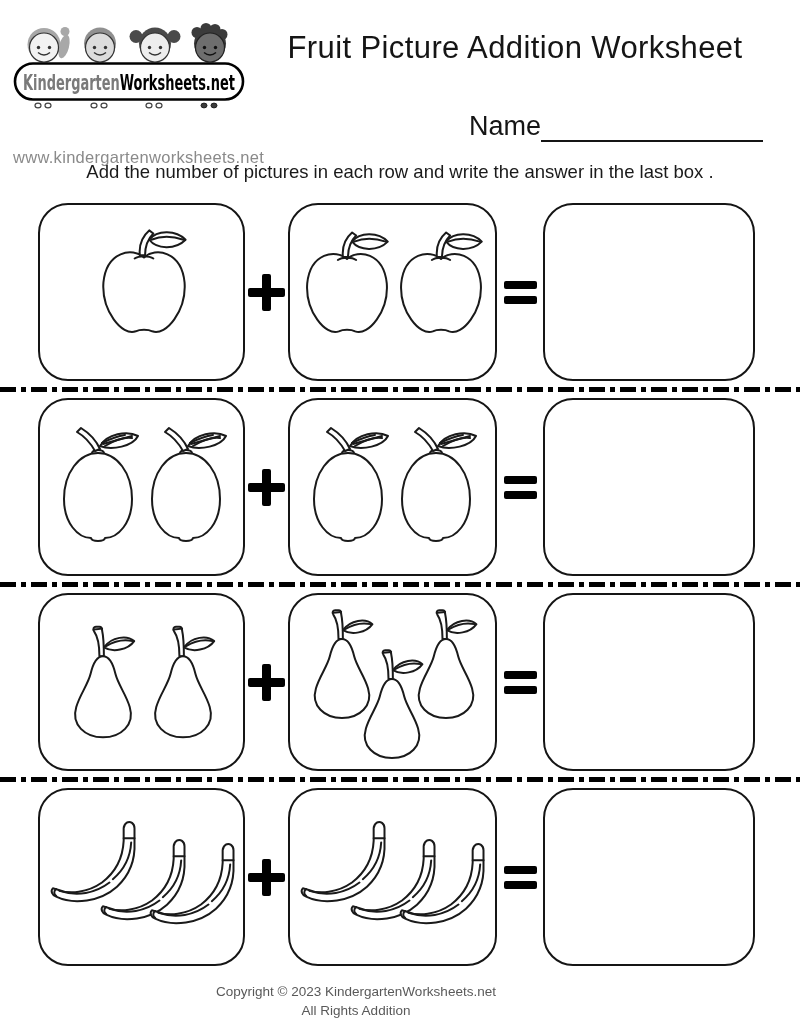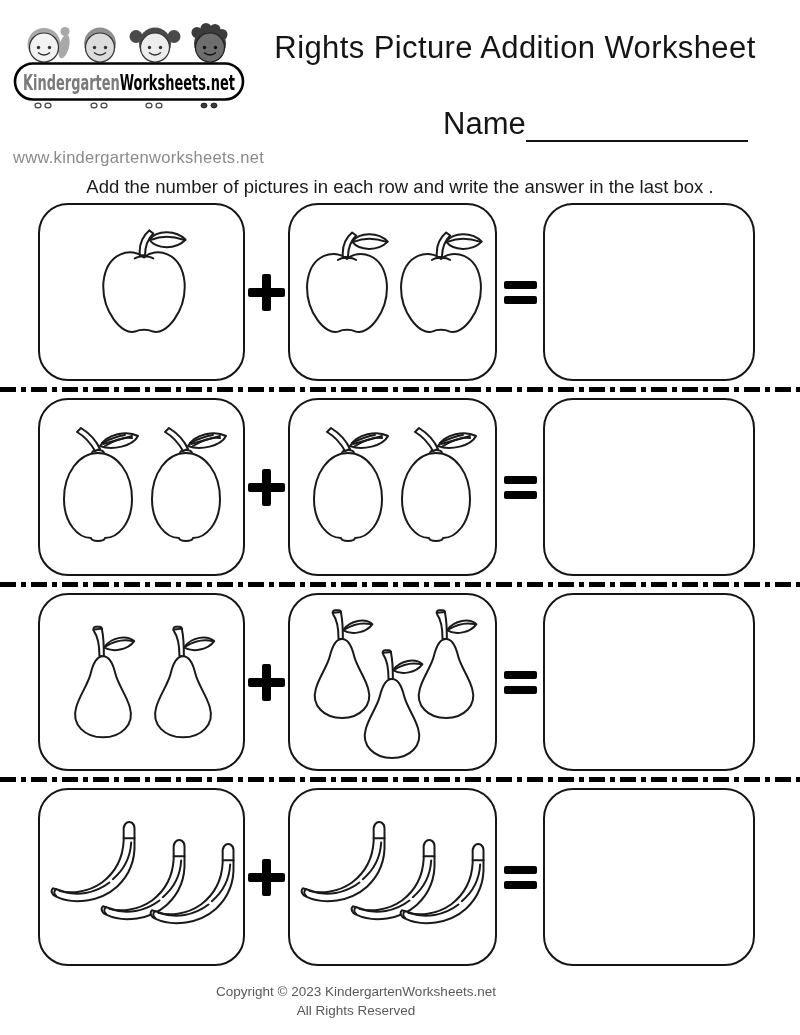--- a/index.html
+++ b/index.html
@@ -6,25 +6,25 @@
   .page{position:relative;width:800px;height:1035px;background:#fff;overflow:hidden;
         font-family:"Liberation Sans",sans-serif;color:#111;}
 
   
   .logo-art{position:absolute;left:12px;top:16px;width:238px;height:96px;}
   .logo-url{position:absolute;left:13px;top:117px;font-size:16.5px;color:#8a8a8a;letter-spacing:.3px;margin-top:31px;}
 
   
   .title{position:absolute;left:252px;top:30px;width:526px;text-align:center;white-space:nowrap;
          font-size:31px;letter-spacing:.4px;color:#151515;}
-  .name-row{position:absolute;left:443px;top:104px;font-size:31px;color:#151515;display:flex;align-items:flex-end;}
+  .name-row{position:absolute;left:469px;top:104px;font-size:27px;color:#151515;display:flex;align-items:flex-end;}
   .name-blank{display:inline-block;width:222px;height:36px;border-bottom:2.5px solid #151515;}
 
   
-  .instruction{position:absolute;left:0;top:176px;width:800px;text-align:center;
+  .instruction{position:absolute;left:0;top:161px;width:800px;text-align:center;
                font-size:18.5px;color:#1a1a1a;}
 
   
   .rows{position:absolute;left:38px;top:203px;width:717px;}
   .sum-row{display:flex;height:178px;}
   .box{width:207px;border:2.3px solid #151515;border-radius:30px;background:#fff;
        position:relative;box-sizing:border-box;}
   .box.right{width:209px;}
   .box.answer{flex:1;}
   .op-cell{display:flex;align-items:center;justify-content:center;}
@@ -118,21 +118,21 @@
     <g fill="#3b3b3b" stroke="#222" stroke-width="1">
       <ellipse cx="192" cy="89" rx="3" ry="2.4"></ellipse>
         <ellipse cx="202" cy="89" rx="3" ry="2.4"></ellipse>
     </g>
 
     <rect x="3" y="47" width="228" height="36" rx="18" fill="#fff" stroke="#000" stroke-width="2.6"></rect>
     <text x="117" y="73" text-anchor="middle" font-family="DejaVu Sans, sans-serif" font-size="21" font-weight="bold" textLength="212" lengthAdjust="spacingAndGlyphs"><tspan fill="#7a7a7a">Kindergarten</tspan><tspan fill="#000">Worksheets.net</tspan></text>
   </svg>
   <div class="logo-url">www.kindergartenworksheets.net</div>
 
-  <h1 class="title" style="margin:0;font-weight:normal;">Rights Picture Addition Worksheet</h1>
+  <h1 class="title" style="margin:0;font-weight:normal;">Fruit Picture Addition Worksheet</h1>
   <div class="name-row">
     <span>Name</span>
       <span class="name-blank"></span>
   </div>
 
   <p class="instruction" style="margin:0;">Add the number of pictures in each row and write the answer in the last box .</p>
 
   <div class="rows" id="rows">
       <div class="sum-row">
         <div class="box left arr-apple-1">
@@ -320,16 +320,16 @@
         </div>
         <div class="op-cell eq">
           <span class="op-equals" role="img" aria-label="="></span>
         </div>
         <div class="box answer"></div>
       </div>
     </div>
 
   <div class="footer">
     <div>Copyright © 2023 KindergartenWorksheets.net</div>
-    <div>All Rights Reserved</div>
+    <div>All Rights Addition</div>
   </div>
 
 </div>
 
 </body></html>

